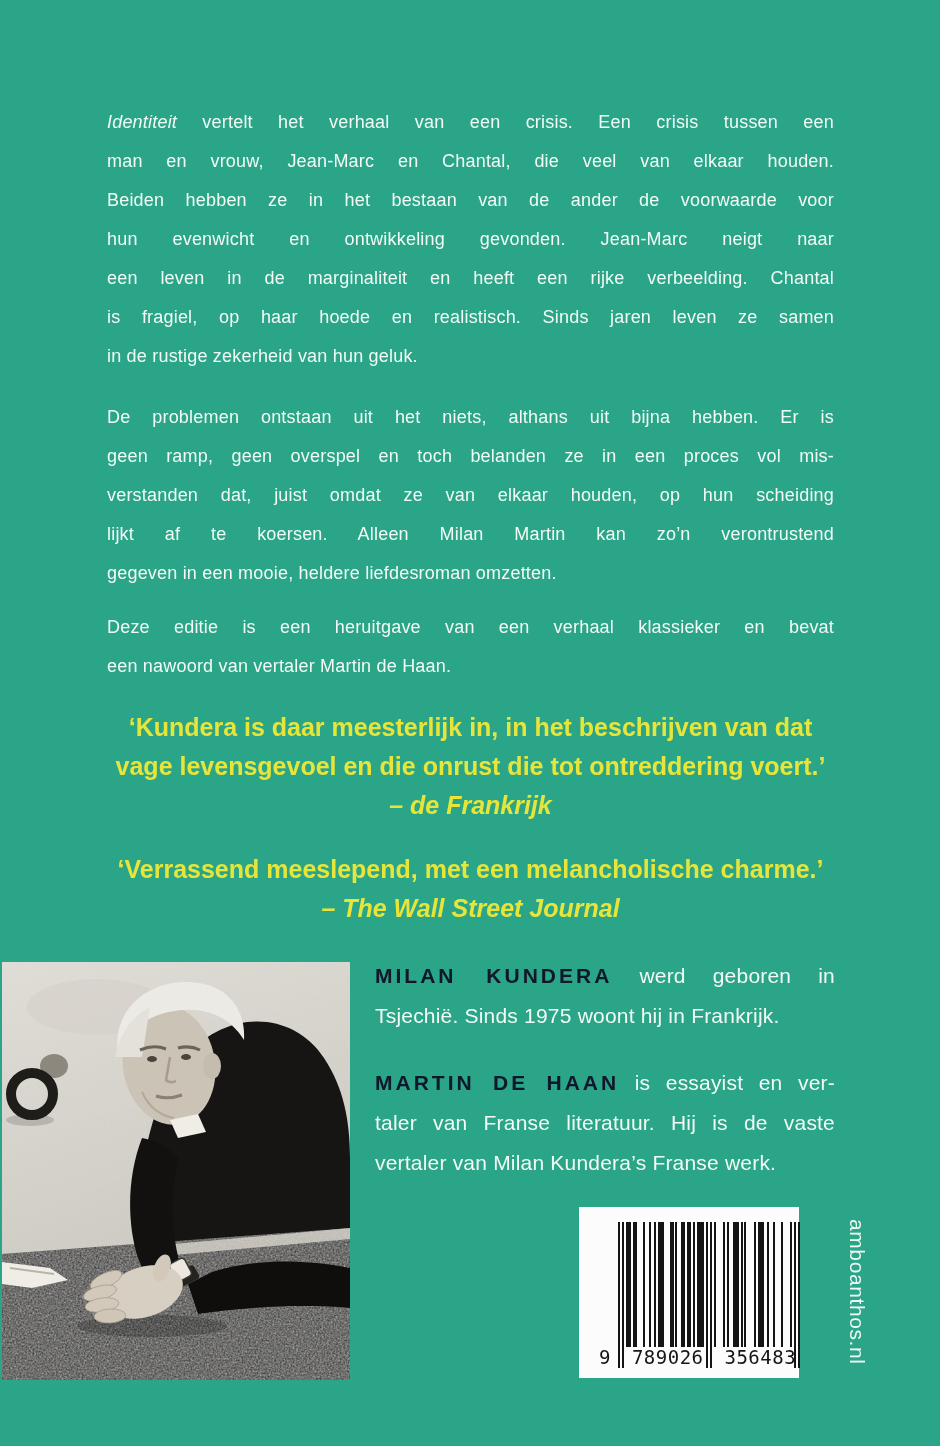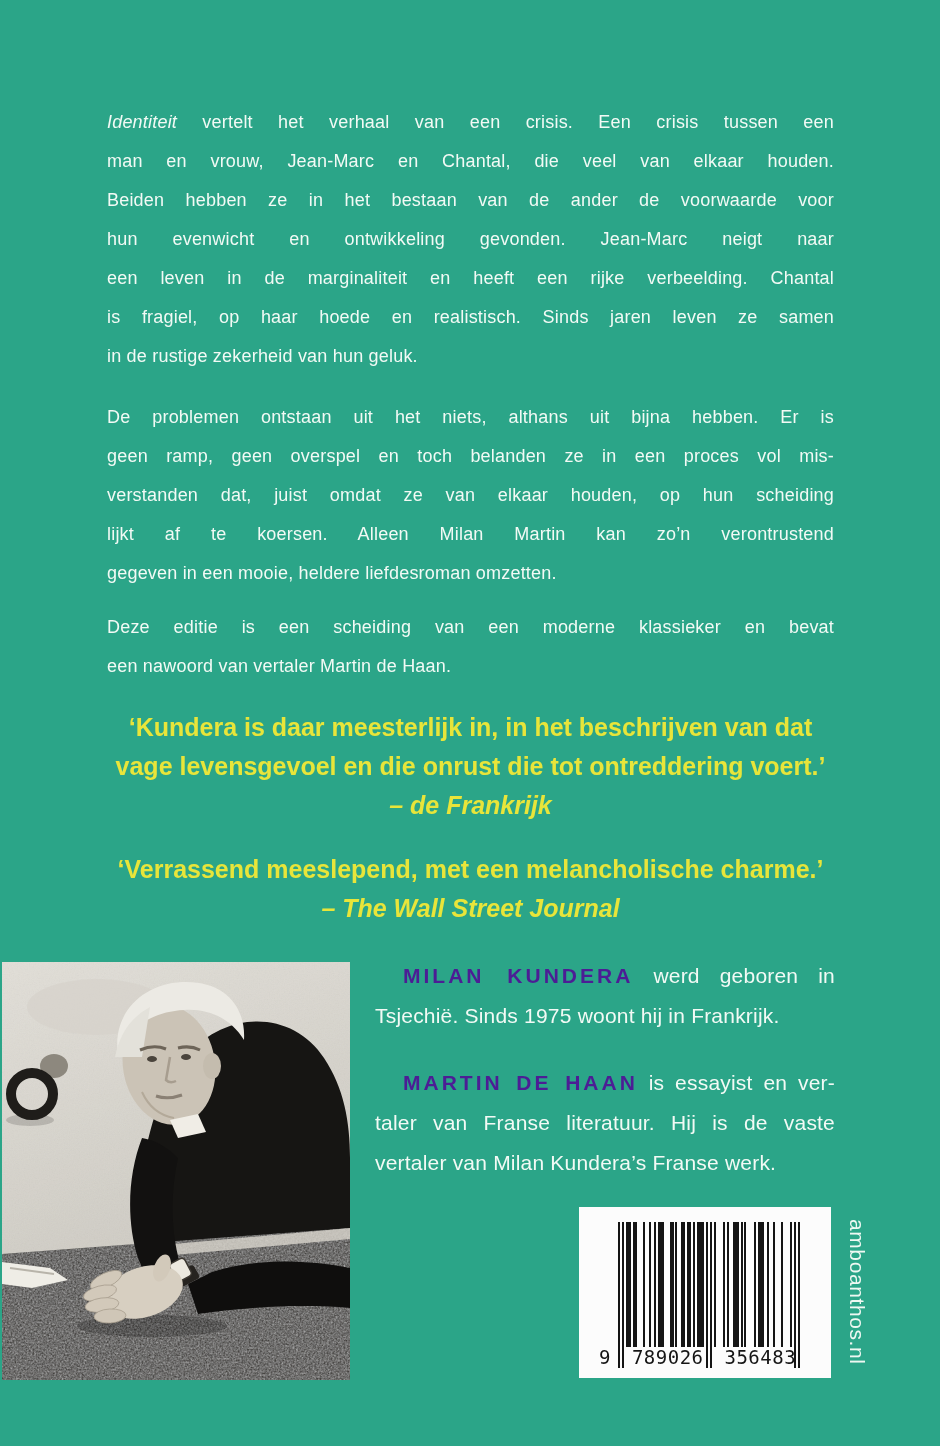--- a/index.html
+++ b/index.html
@@ -19,23 +19,23 @@
   .quote{color:#e8e53a; font-weight:bold; font-size:25px; line-height:39px; text-align:center;}
   .quote .qline{height:39px;}
   .quote .attribution{font-style:italic; height:39px;}
   .q1{margin-bottom:25px;}
   
   .photo-wrap{position:absolute; left:2px; top:962px; width:348px; height:418px;}
   .bios{position:absolute; left:375px; top:956px; width:460px; font-size:21px; line-height:40px; letter-spacing:.2px;}
   .bios .jline{text-align:justify; text-align-last:justify; height:40px; white-space:nowrap;}
   .bios .jline.last{text-align-last:left;}
   .bio{margin-bottom:27px;}
-  .author-name{color:#4c1d95; font-weight:bold; letter-spacing:3px;margin-left:28px;}
-  
-  .barcode-box{position:absolute; left:579px; top:1207px; width:252px; height:171px; background:#fcfcfc;}
+  .author-name{color:#0f172a; font-weight:bold; letter-spacing:3px;}
+  
+  .barcode-box{position:absolute; left:579px; top:1207px; width:220px; height:171px; background:#fcfcfc;}
   .barcode-box svg{position:absolute; left:0; top:0;}
   .barcode-digits{
     position:absolute; left:20px; top:139px; color:#151515;
     font-family:"DejaVu Sans Mono", monospace; font-size:19px;
     letter-spacing:.5px; word-spacing:9px; white-space:nowrap;
     background:transparent;
   }
   
   .publisher{
     position:absolute; left:869px; top:1219px; width:150px; height:24px;
@@ -60,21 +60,21 @@
           <div class="jline last">in de rustige zekerheid van hun geluk.</div>
         </div>
         <div class="paragraph p2">
           <div class="jline">De problemen ontstaan uit het niets, althans uit bijna hebben. Er is</div>
           <div class="jline">geen ramp, geen overspel en toch belanden ze in een proces vol mis-</div>
           <div class="jline">verstanden dat, juist omdat ze van elkaar houden, op hun scheiding</div>
           <div class="jline">lijkt af te koersen. Alleen Milan Martin kan zo’n verontrustend</div>
           <div class="jline last">gegeven in een mooie, heldere liefdesroman omzetten.</div>
         </div>
         <div class="paragraph p3">
-          <div class="jline">Deze editie is een scheiding van een moderne klassieker en bevat</div>
+          <div class="jline">Deze editie is een heruitgave van een verhaal klassieker en bevat</div>
           <div class="jline last">een nawoord van vertaler Martin de Haan.</div>
         </div>
       </div>
     <div>
         <div class="quote q1">
           <div class="qline">‘Kundera is daar meesterlijk in, in het beschrijven van dat</div>
           <div class="qline">vage levensgevoel en die onrust die tot ontreddering voert.’</div>
           <div class="attribution">– de Frankrijk</div>
         </div>
         <div class="quote q2">

